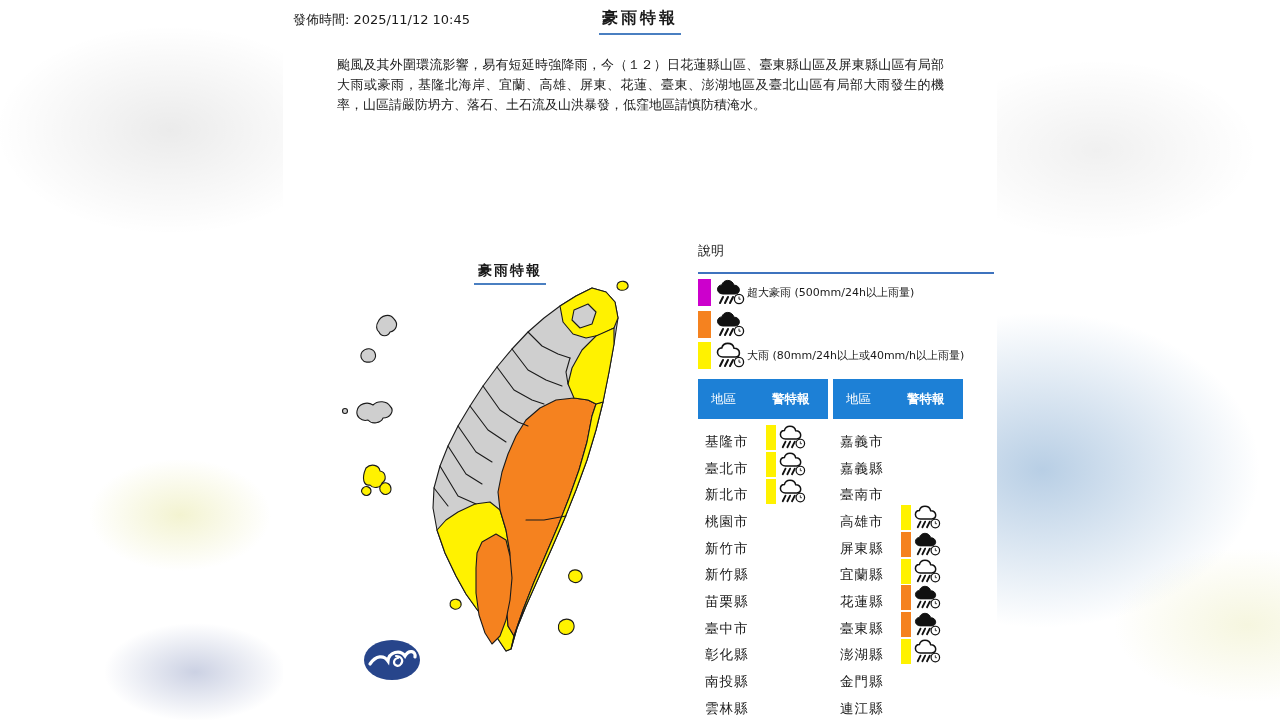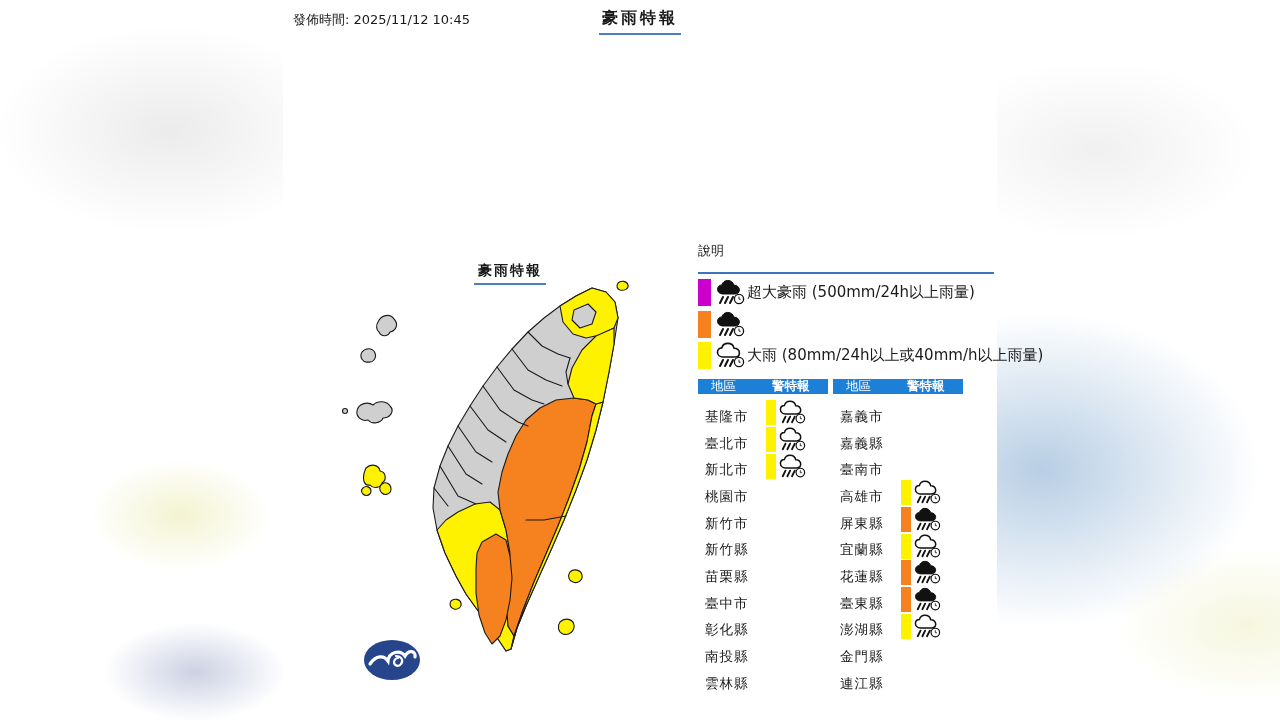--- a/index.html
+++ b/index.html
@@ -39,25 +39,25 @@
   .map-svg{position:absolute;left:0;top:0;width:330px;height:442px;}
 
   
   .panel{position:absolute;left:415px;top:240px;width:296px;}
   .panel-heading{font-size:13px;padding:2px 0 12px;border-bottom:2px solid #3E73BE;}
   .legend{margin-top:3px;}
   .lrow{display:flex;align-items:center;height:31.4px;}
   .swatch{width:13px;height:27px;margin-right:4px;flex:none;}
   .rain-icon{width:28px;height:25px;flex:none;}
   .lrow .rain-icon{width:30px;height:27px;margin-right:2px;}
-  .llabel{font-size:15px;white-space:nowrap;}
+  .llabel{font-size:11px;white-space:nowrap;}
 
   .tables{display:flex;gap:5px;margin-top:8px;}
   .wtable{width:130px;}
-  .thead{display:flex;align-items:center;height:15px;background:var(--c-thblue);
+  .thead{display:flex;align-items:center;height:40px;background:var(--c-thblue);
          color:#fff;font-size:12.5px;}
   .th-region{margin-left:13px;}
   .th-warning{margin-left:36px;font-weight:bold;}
   .tbody{padding-top:5px;}
   .trow{position:relative;height:26.7px;display:flex;align-items:flex-end;}
   .tname{margin-left:7px;font-size:13.5px;letter-spacing:1px;}
   .badge{position:absolute;left:68px;top:1px;height:25px;display:flex;align-items:center;}
   .bar{width:10px;height:25px;margin-right:2px;}
 
   
@@ -92,20 +92,21 @@
 </svg>
 
 <div class="frame">
   <div class="bg-left"></div>
   <div class="bg-right"></div>
 
   <div class="content">
 
     <div class="published">發佈時間: 2025/11/12 10:45</div>
     <div class="main-title">豪雨特報</div>
+    <div class="body-text">颱風及其外圍環流影響，易有短延時強降雨，今（１２）日花蓮縣山區、臺東縣山區及屏東縣山區有局部大雨或豪雨，基隆北海岸、宜蘭、高雄、屏東、花蓮、臺東、澎湖地區及臺北山區有局部大雨發生的機率，山區請嚴防坍方、落石、土石流及山洪暴發，低窪地區請慎防積淹水。</div>
 
     <div class="map-block">
       <svg class="map-svg" viewBox="0 0 330 442">
         <g stroke="#1a1a1a" stroke-width="1.1" stroke-linejoin="round" stroke-linecap="round">
 
           <polygon style="fill:var(--c-gray)" points="262,30 276,34 285,44 288,60 284,86 279,114 273,144 266,172 257,202 246,232 234,262 221,292 208,321 196,348 187,370 181,391 176,393 168,381 158,366 146,350 136,336 126,318 115,295 107,272 103,250 104,230 110,208 118,188 128,168 140,148 153,128 167,109 182,91 198,74 214,60 230,48 246,38"></polygon>
 
           <polygon style="fill:var(--c-yellow)" points="107,272 115,295 126,318 136,336 146,350 158,366 168,381 176,393 181,391 184,378 178,368 176,344 178,318 180,295 176,272 170,252 160,244 145,246 128,254 116,262"></polygon>
 
           <polygon style="fill:var(--c-orange)" points="266,146 262,158 257,184 249,212 239,240 228,268 216,296 204,324 193,352 184,378 178,368 176,344 178,318 180,295 176,272 170,252 168,234 172,214 178,196 186,178 196,162 210,150 226,142 244,140 258,142"></polygon>

